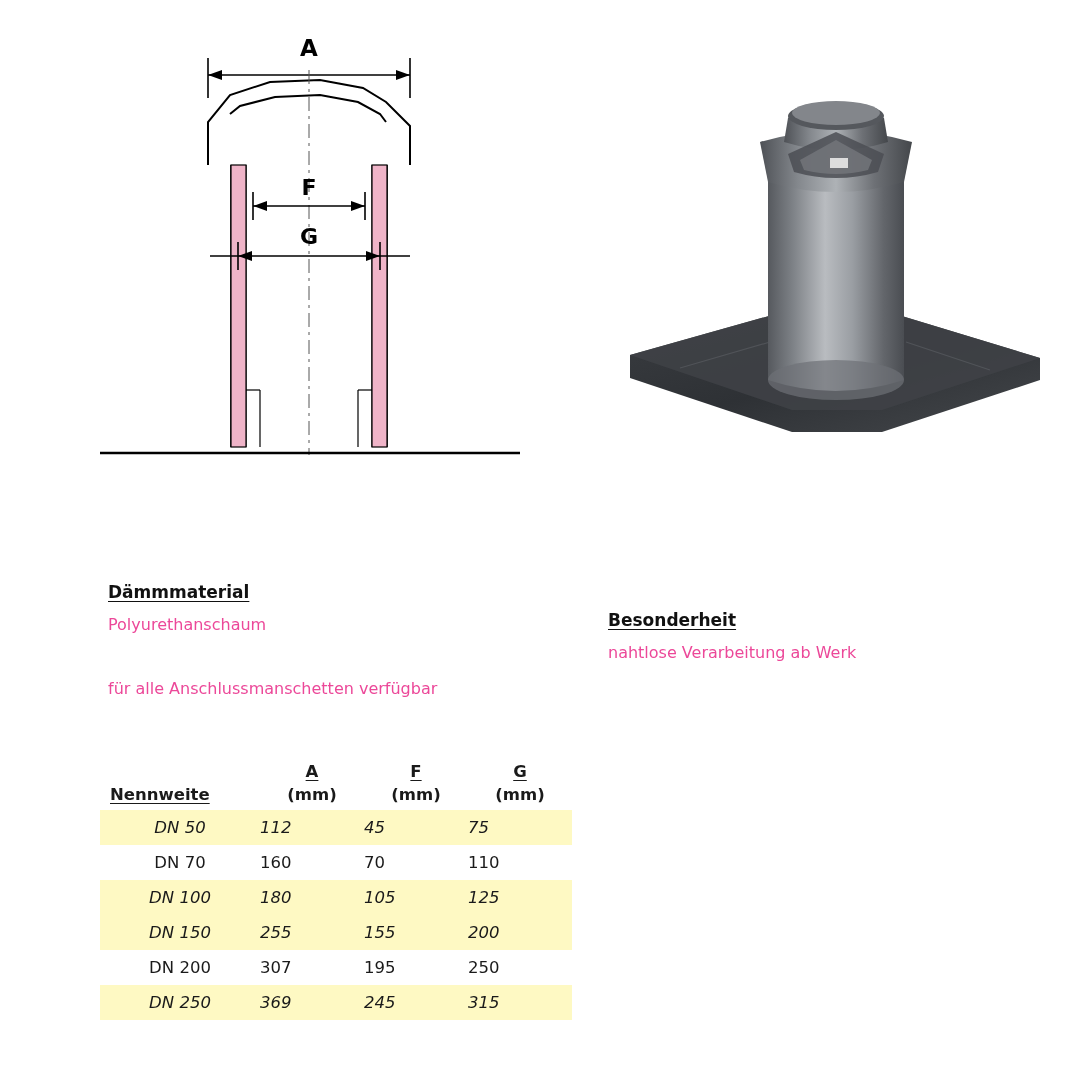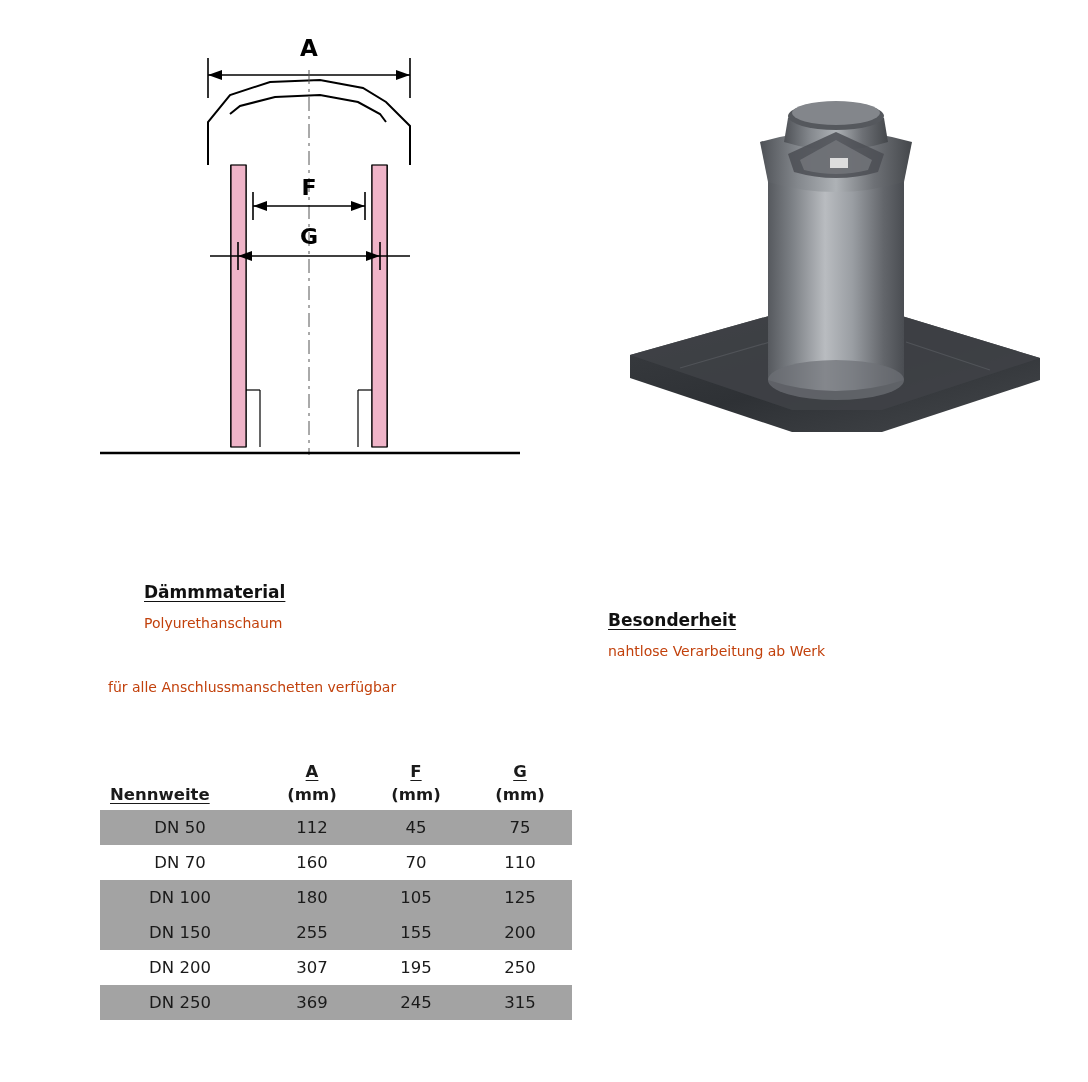--- a/index.html
+++ b/index.html
@@ -47,26 +47,26 @@
     line-height: 1.5;
   }
   .info-head {
     font-weight: bold;
     text-decoration: underline;
     text-underline-offset: 3px;
     font-size: 17px;
     color: #111;
   }
   .info-body {
-    font-size: 14px;
-    color: #c2410c;
+    font-size: 16px;
+    color: #ec4899;
     margin-top: 7px;
   }
 
-  #block-left-1 { left: 108px; top: 580px; width: 470px; margin-left: 36px; }
+  #block-left-1 { left: 108px; top: 580px; width: 470px; }
   #block-left-2 { left: 108px; top: 670px; width: 470px; }
   #block-right-1 { left: 608px; top: 608px; width: 440px; }
 
   
   #spec-table {
     position: absolute;
     left: 100px;
     top: 752px;
     width: 472px;
     border-collapse: collapse;
@@ -90,29 +90,29 @@
   }
   #spec-table th.col-name {
     text-align: left;
     padding-left: 10px;
   }
   #spec-table th.col-name .th-inner {
     text-decoration: underline;
     text-underline-offset: 3px;
   }
   #spec-table td {
-    text-align: center;
     padding: 8px 0;
     height: 18px;
   }
   #spec-table td.cell-name {
     text-align: center;
   }
   #spec-table tbody tr.row-alt {
-    background: #a3a3a3;
+    background: #fef9c3;
+    font-style: italic;
   }
   #spec-table col.c-name { width: 160px; }
   #spec-table col.c-a { width: 104px; }
   #spec-table col.c-f { width: 104px; }
   #spec-table col.c-g { width: 104px; }
 
   svg { display: block; }
 </style>
 </head>
 <body>

